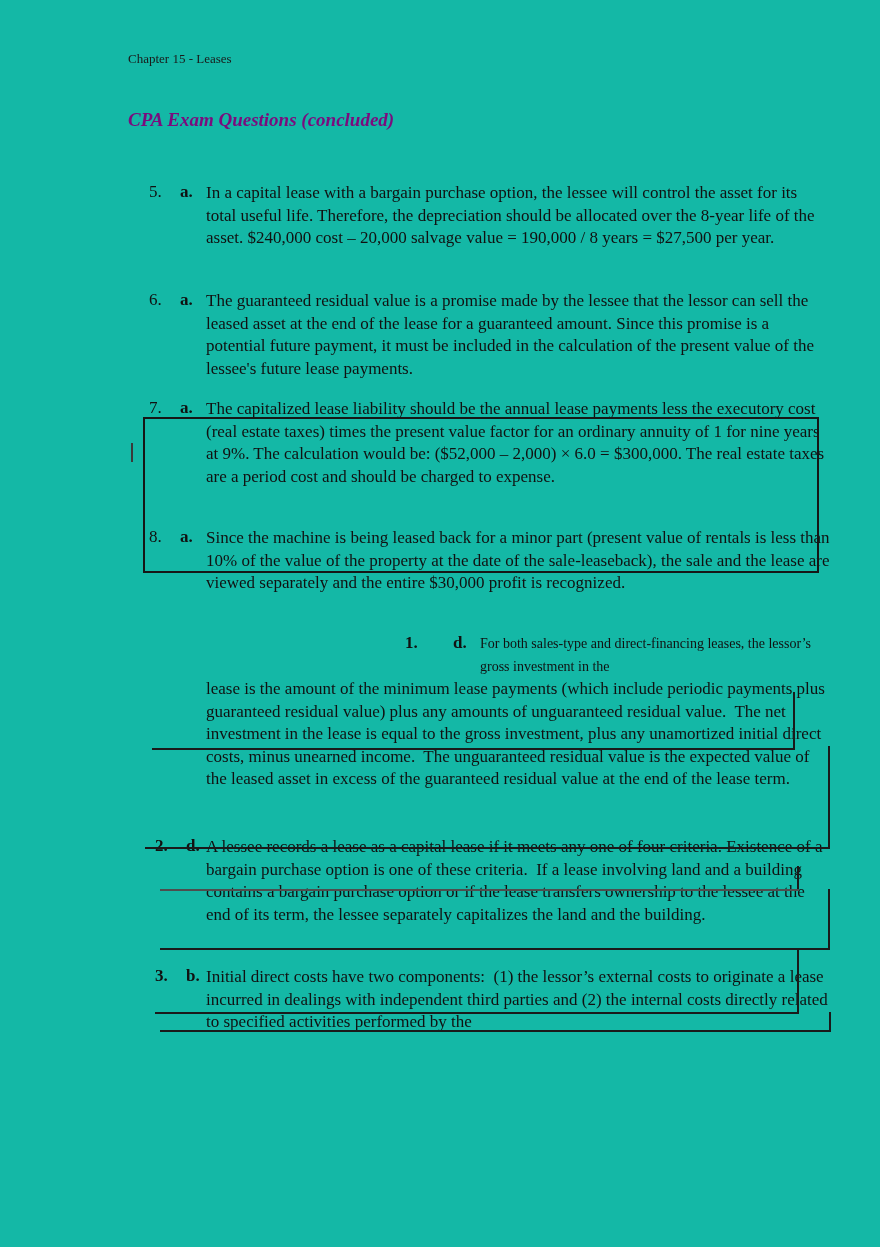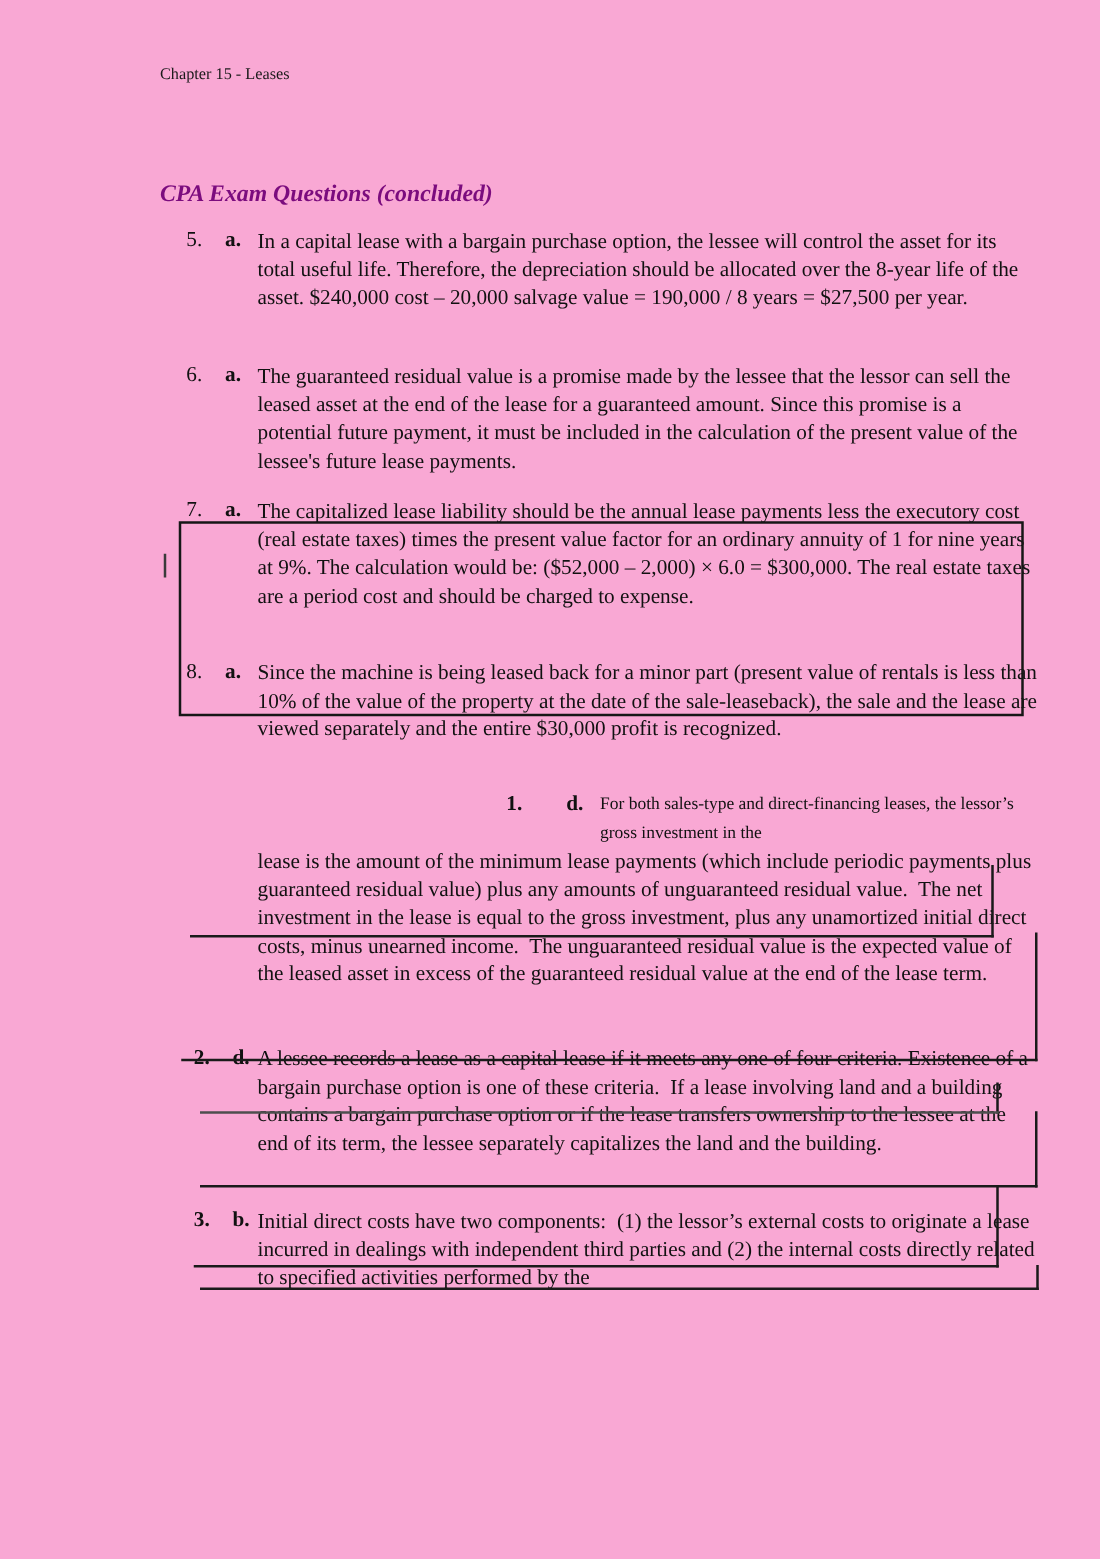--- a/index.html
+++ b/index.html
@@ -1,30 +1,30 @@
 <!DOCTYPE html>
 <html><head>
 <meta charset="utf-8">
 <style>
   html,body{margin:0;padding:0;background:#ffffff;}
   #page{
     position:relative;
     width:880px;height:1247px;
-    background:#f9a8d4;
+    background:#14b8a6;
     font-family:"Liberation Serif","DejaVu Serif",serif;
     color:#111;
     overflow:hidden;
   }
   .hdr{
     position:absolute;left:128px;top:51px;
     font-size:13px;color:#1a1a1a;
   }
   .cpa-heading{
     position:absolute;left:128px;top:109px;
-    font-size:19px;font-weight:bold;font-style:italic;margin-top:36px;
+    font-size:19px;font-weight:bold;font-style:italic;
   }
   .cma-heading{
     position:absolute;left:128px;top:631px;
     font-size:22px;font-weight:bold;
   }
   .item{position:absolute;left:0;width:880px;}
   .num{position:absolute;font-size:17px;}
   .letter{position:absolute;font-size:17px;font-weight:bold;}
   .body{
     position:absolute;left:206px;width:624px;

